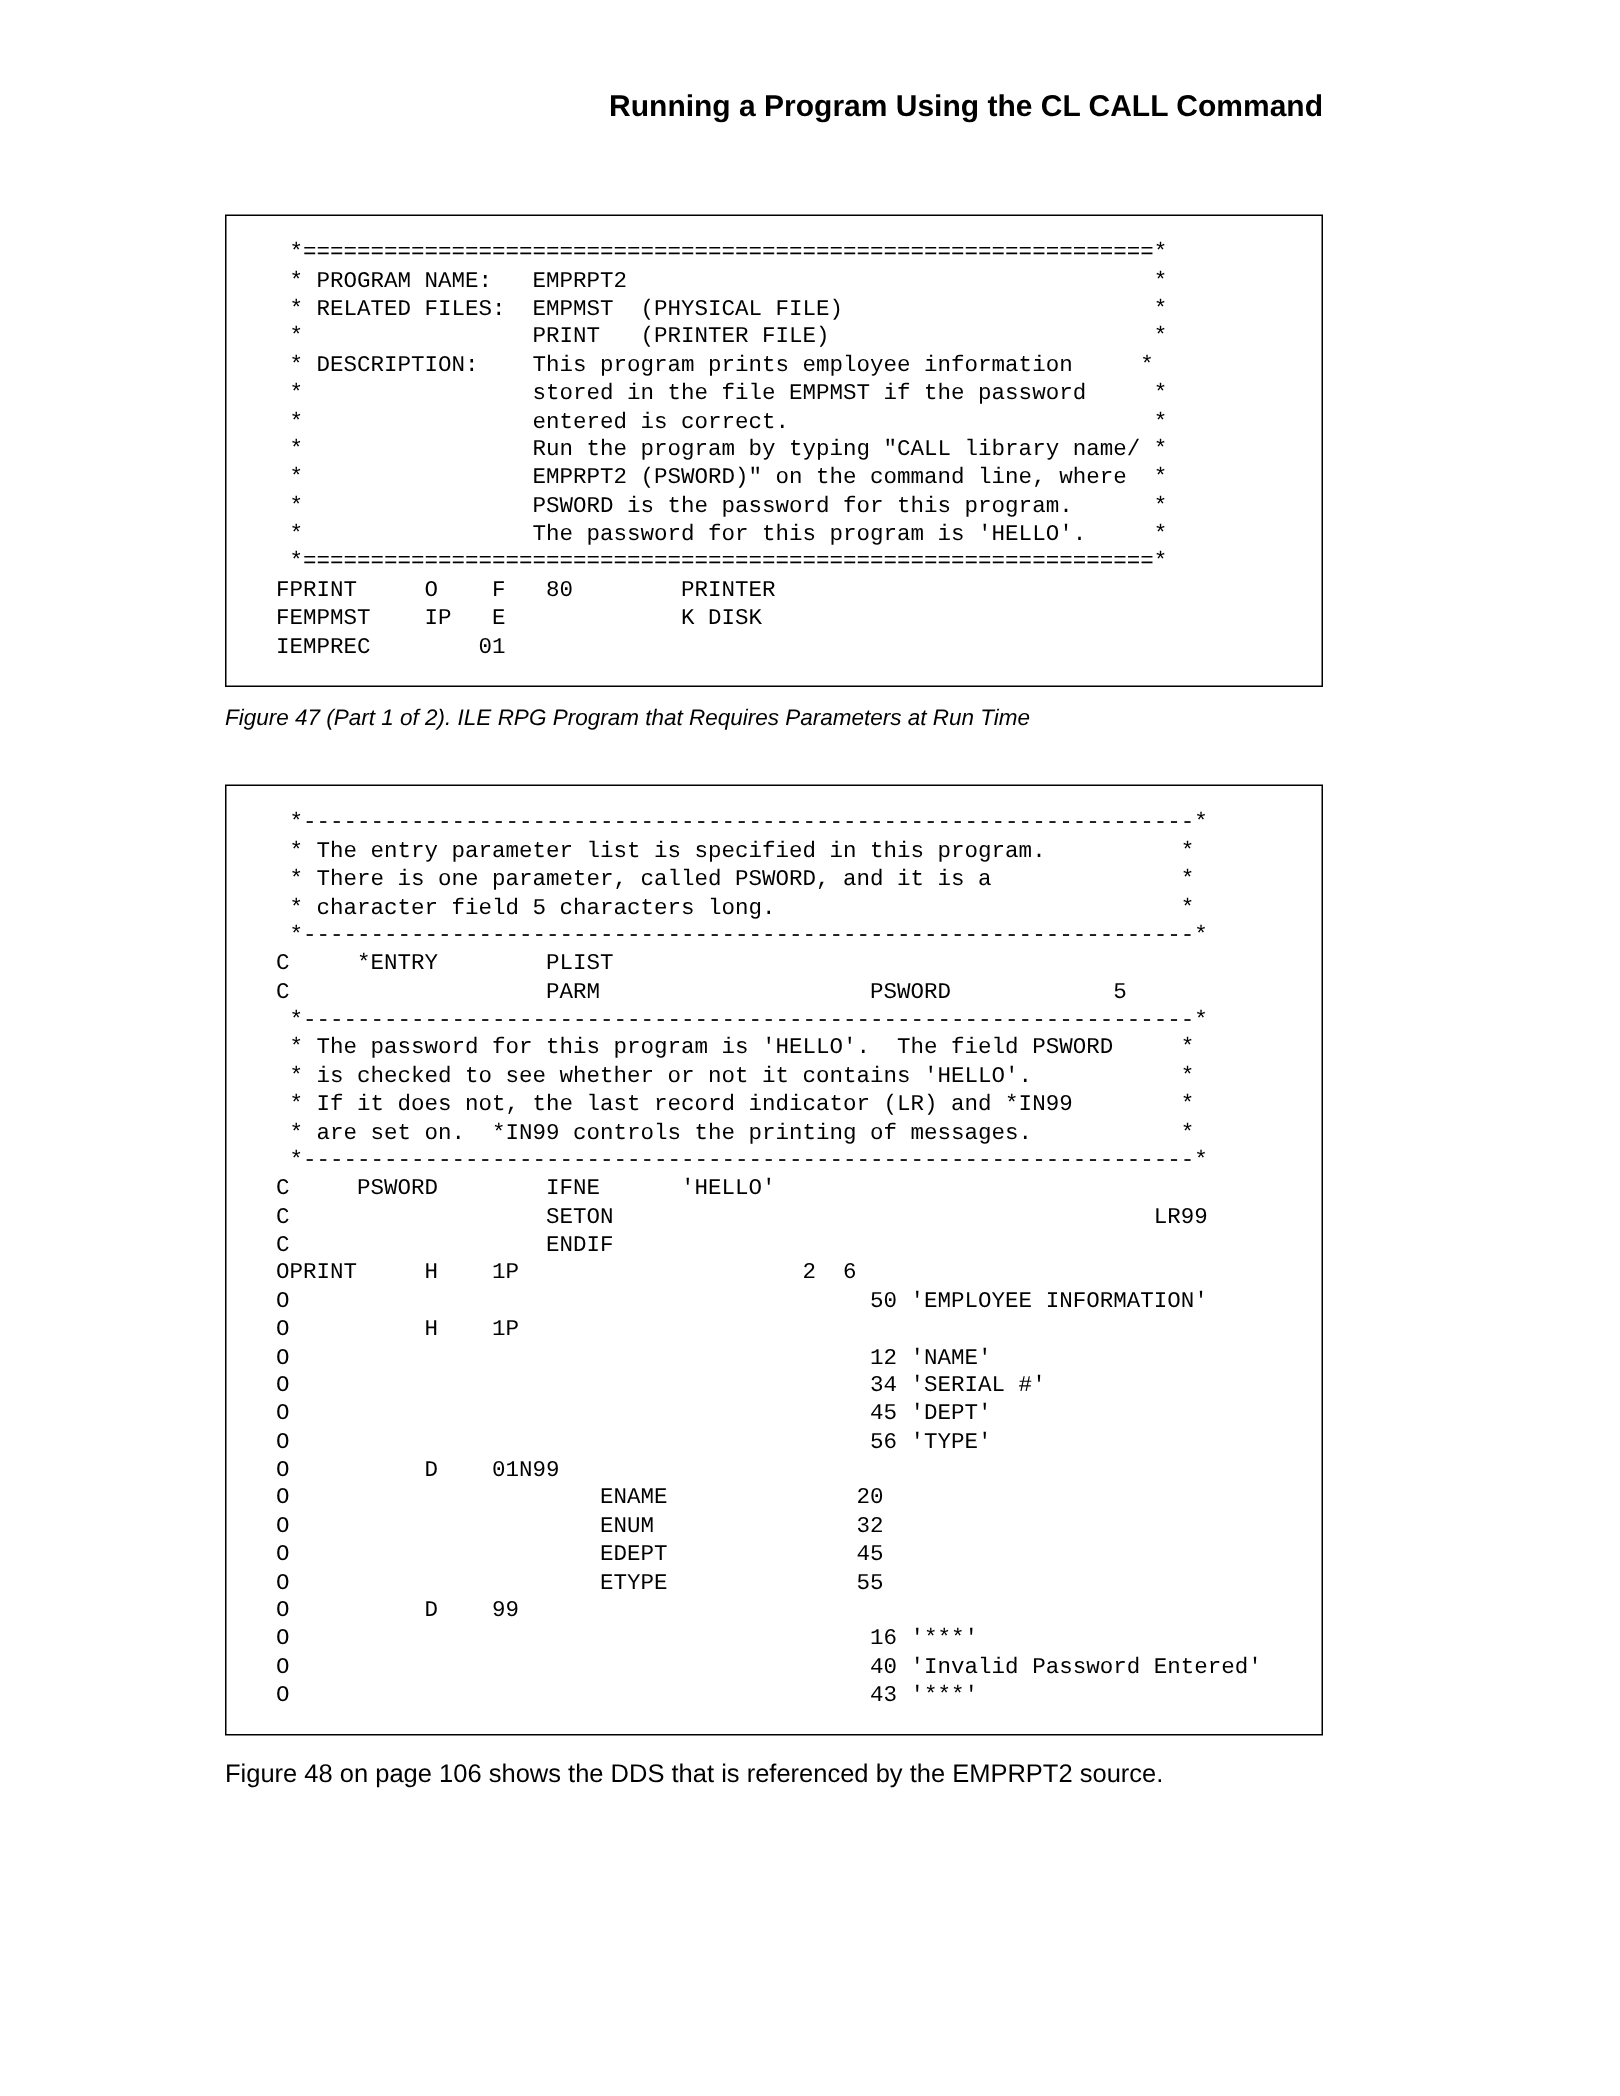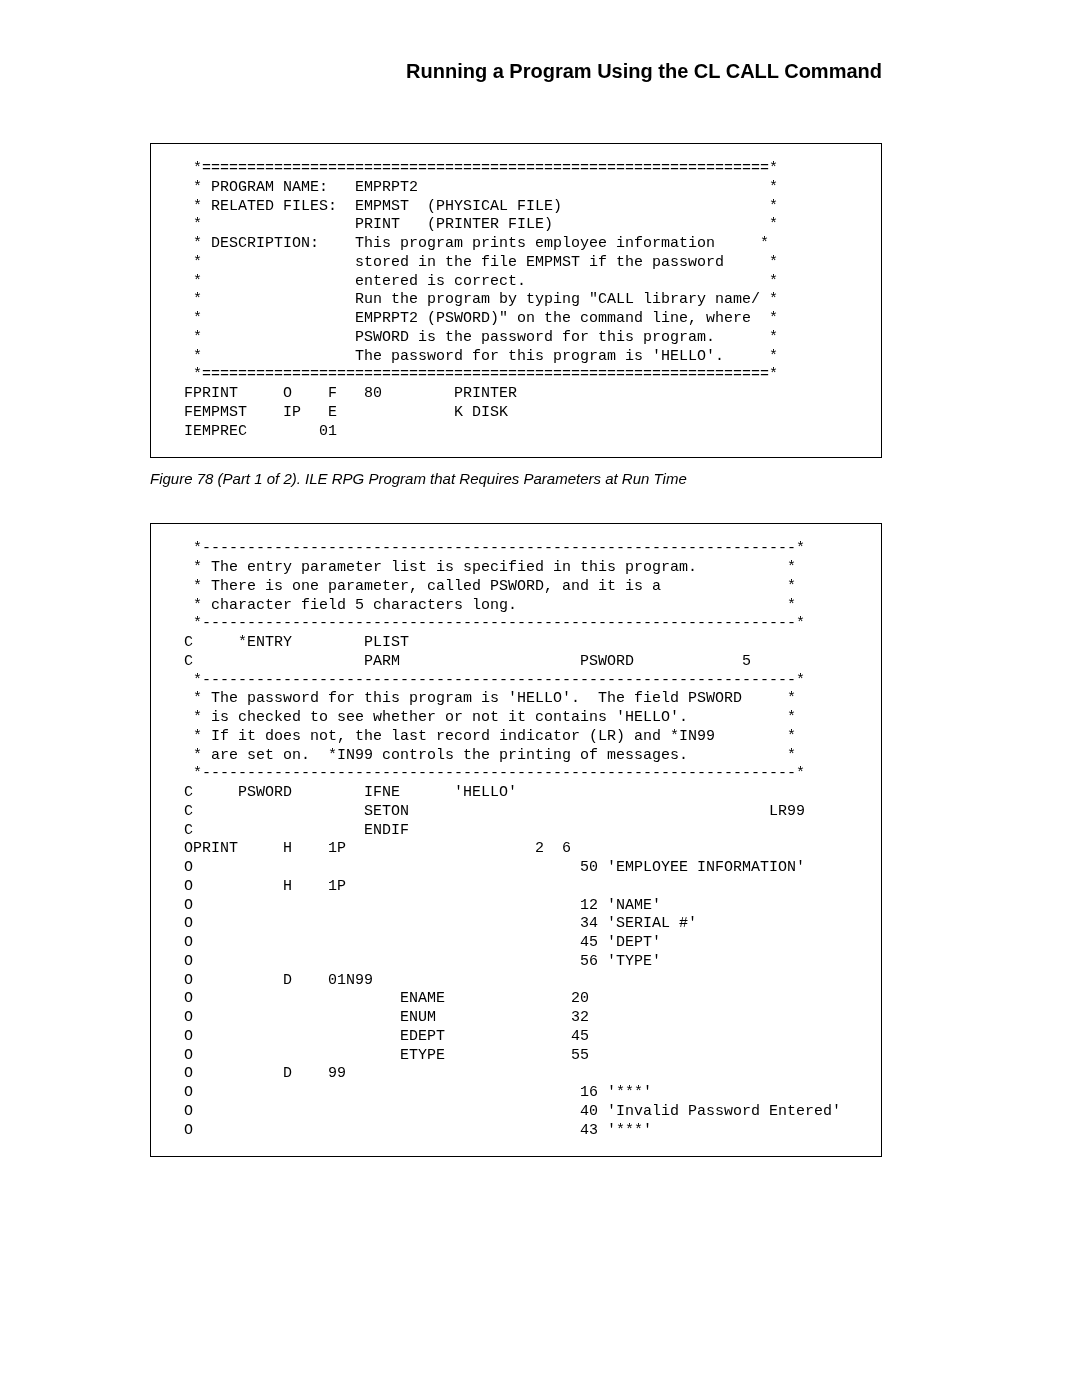--- a/index.html
+++ b/index.html
@@ -59,21 +59,21 @@
   *                 entered is correct.                           *
   *                 Run the program by typing "CALL library name/ *
   *                 EMPRPT2 (PSWORD)" on the command line, where  *
   *                 PSWORD is the password for this program.      *
   *                 The password for this program is 'HELLO'.     *
   *===============================================================*
  FPRINT     O    F   80        PRINTER
  FEMPMST    IP   E             K DISK
  IEMPREC        01</div>
 
-  <div class="fig-caption">Figure  78 (Part 1 of 2).  ILE RPG Program that Requires Parameters at Run Time</div>
+  <div class="fig-caption">Figure  47 (Part 1 of 2).  ILE RPG Program that Requires Parameters at Run Time</div>
 
   <div class="code-box">  *------------------------------------------------------------------*
   * The entry parameter list is specified in this program.          *
   * There is one parameter, called PSWORD, and it is a              *
   * character field 5 characters long.                              *
   *------------------------------------------------------------------*
  C     *ENTRY        PLIST
  C                   PARM                    PSWORD            5
   *------------------------------------------------------------------*
   * The password for this program is 'HELLO'.  The field PSWORD     *
@@ -95,14 +95,15 @@
  O                       ENAME              20
  O                       ENUM               32
  O                       EDEPT              45
  O                       ETYPE              55
  O          D    99
  O                                           16 '***'
  O                                           40 'Invalid Password Entered'
  O                                           43 '***'</div>
 
 
+  <div class="body-text">Figure  48 on page  106 shows the DDS that is referenced by the EMPRPT2 source.</div>
 
 </div>
 
 </body></html>

